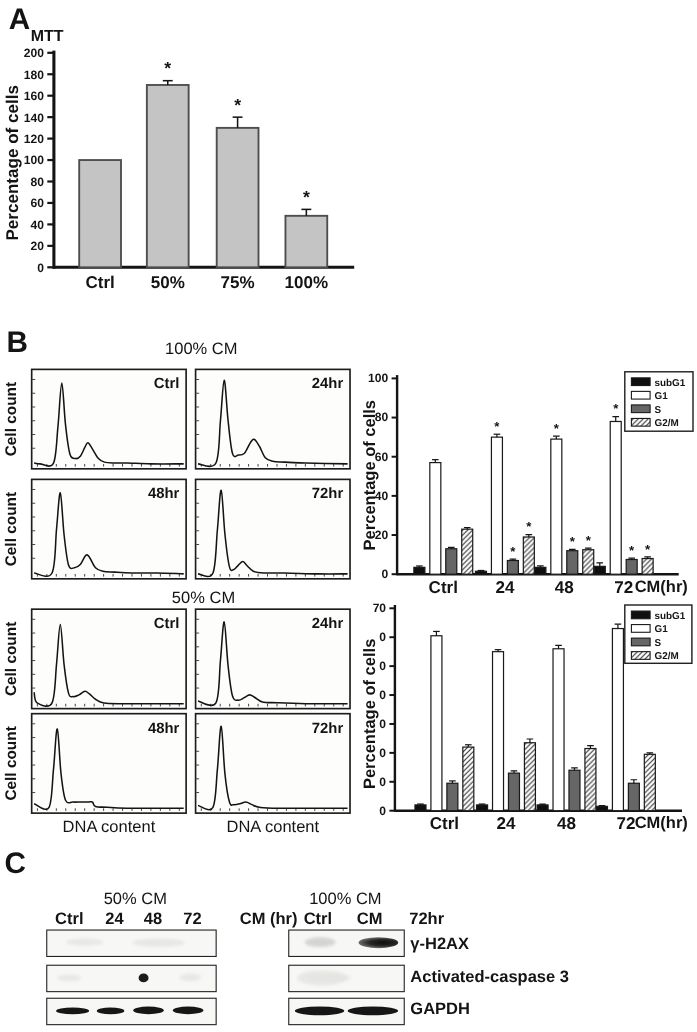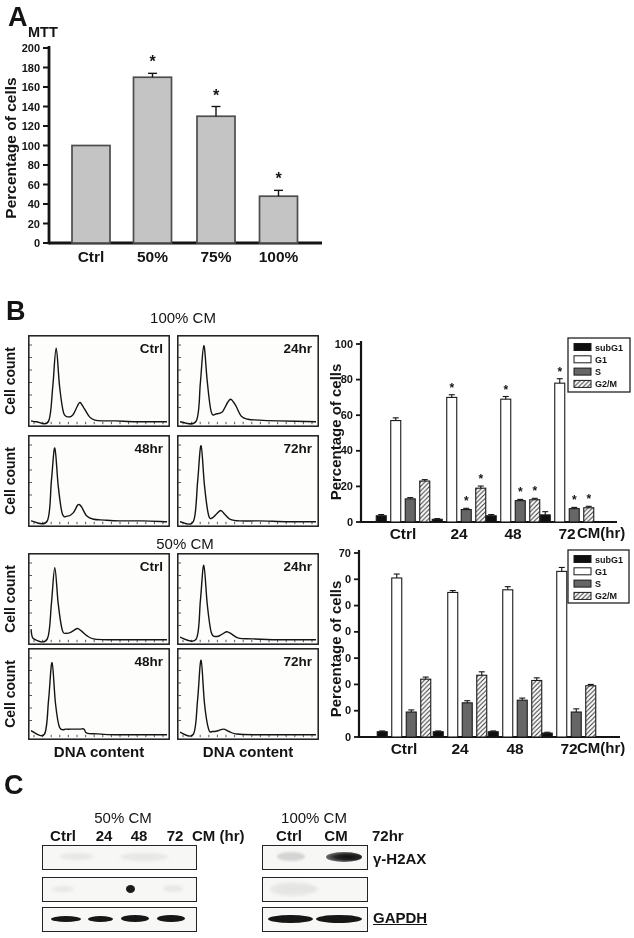--- a/index.html
+++ b/index.html
@@ -2,21 +2,21 @@
 <html><head>
 <meta charset="utf-8">
 <style>
   html,body{margin:0;padding:0;background:#ffffff;}
   #fig{position:relative;width:634px;height:938px;background:#ffffff;
        font-family:"Liberation Sans",sans-serif;color:#141414;overflow:hidden;}
   .panel-letter{position:absolute;font-size:27px;font-weight:700;line-height:1;}
   .sec-title{position:absolute;font-size:15px;font-weight:400;text-align:center;white-space:nowrap;}
   .vlabel{position:absolute;width:18px;height:92px;display:flex;align-items:center;justify-content:center;}
   .vlabel span{transform:rotate(-90deg);white-space:nowrap;font-size:14px;font-weight:700;}
-  .xlabel-hist{position:absolute;font-size:15px;font-weight:700;text-align:center;width:142px;white-space:nowrap;}
+  .xlabel-hist{position:absolute;font-size:15px;font-weight:400;text-align:center;width:142px;white-space:nowrap;}
   .lane-label{position:absolute;font-size:15px;font-weight:700;text-align:center;width:44px;white-space:nowrap;}
   .unit-label{position:absolute;font-size:15px;font-weight:700;white-space:nowrap;}
   .row-label{position:absolute;font-size:15px;font-weight:700;white-space:nowrap;}
   .blot-box{position:absolute;border:1.6px solid #232323;background:#f7f7f6;box-sizing:border-box;}
   .band{position:absolute;}
   .band-strong{background:#161616;border-radius:50%;filter:blur(0.5px);}
   .band-dot{background:#1c1c1c;border-radius:50%;filter:blur(0.4px);}
   .band-faint{background:#cfcfcf;border-radius:50%;filter:blur(1.3px);opacity:.85;}
   .band-ghost{background:#e4e4e2;border-radius:50%;filter:blur(1.6px);opacity:.8;}
   .band-gradient{background:radial-gradient(ellipse at 62% 50%, #0d0d0d 0%, #262626 40%, #6f6f6f 72%, rgba(247,247,246,0) 100%);border-radius:50%;filter:blur(0.5px);}
@@ -45,21 +45,22 @@
       <span>Cell count</span>
     </div>
   <div class="vlabel" style="left:1px;top:648px;">
       <span>Cell count</span>
     </div>
 
   <div class="xlabel-hist" style="left:28px;top:743px;">DNA content</div>
   <div class="xlabel-hist" style="left:177px;top:743px;">DNA content</div>
 
   <div class="row-label" style="left:373px;top:850px;">γ-H2AX</div>
-  <div class="row-label" style="left:373px;top:909px;text-decoration:underline;">GAPDH</div>
+  <div class="row-label" style="left:373px;top:880px;">Activated-caspase 3</div>
+  <div class="row-label" style="left:373px;top:909px;">GAPDH</div>
 
 <svg width="340" height="250" viewBox="0 0 340 250" class="abs" style="left: 0px; top: 22px;">
       <text x="28" y="15" font-size="14.5" font-weight="700" text-anchor="start">MTT</text>
       <text x="16" y="126" font-size="15.5" font-weight="700" text-anchor="middle" transform="rotate(-90 16 126)">Percentage of cells</text>
       <line x1="43" y1="221" x2="49" y2="221" stroke="#141414" stroke-width="2"></line>
       <text x="40" y="225" font-size="11" font-weight="700" text-anchor="end">0</text>
       <line x1="43" y1="201.5" x2="49" y2="201.5" stroke="#141414" stroke-width="2"></line>
       <text x="40" y="205.5" font-size="11" font-weight="700" text-anchor="end">20</text>
       <line x1="43" y1="182" x2="49" y2="182" stroke="#141414" stroke-width="2"></line>
       <text x="40" y="186" font-size="11" font-weight="700" text-anchor="end">40</text>
@@ -506,21 +507,21 @@
       <line x1="1" y1="60" x2="4" y2="60" stroke="#444" stroke-width="0.9"></line>
       <line x1="1" y1="72.5" x2="4" y2="72.5" stroke="#444" stroke-width="0.9"></line>
       <path d="M3.0,84.3C5.3,84.6 13.7,91.5 16.6,85.9C19.5,80.3 19.4,63.0 20.7,50.7C21.9,38.4 22.9,11.5 24.1,12.3C25.2,13.1 26.2,44.0 27.5,55.5C28.7,67.0 30.2,76.4 31.6,81.1C32.9,85.8 34.1,83.2 35.6,83.5C37.2,83.8 39.3,83.1 41.1,82.7C42.9,82.3 44.7,81.0 46.5,81.1C48.3,81.2 49.9,82.7 52.0,83.5C54.0,84.3 54.7,85.4 58.8,85.9C62.8,86.4 63.1,86.6 76.4,86.7C89.8,86.8 128.6,86.7 139.0,86.7" fill="none" stroke="#141414" stroke-width="1.4" stroke-linejoin="round"></path>
       <text x="135" y="18" font-size="13.5" font-weight="700" text-anchor="end">72hr</text>
     </svg>
     <div class="sec-title" style="left: 63px; top: 809px; width: 120px;">50% CM</div>
     <div class="lane-label" style="left: 41px; top: 827px;">Ctrl</div>
     <div class="lane-label" style="left: 82px; top: 827px;">24</div>
     <div class="lane-label" style="left: 117px; top: 827px;">48</div>
     <div class="lane-label" style="left: 153px; top: 827px;">72</div>
-    <div class="unit-label" style="left: 192px; top: 827px;">CM (hr)</div>
+    <div class="unit-label" style="left: 218px; top: 827px;">CM (hr)</div>
     <div class="blot-box" style="left: 42px; top: 845px; width: 155px; height: 25px;">
       <div class="band band-ghost" style="left: 17.4px; top: 7.4px; width: 34px; height: 7px;"></div>
       <div class="band band-ghost" style="left: 77.4px; top: 6.9px; width: 48px; height: 8px;"></div>
     </div>
     <div class="blot-box" style="left: 42px; top: 877px; width: 155px; height: 25px;">
       <div class="band band-ghost" style="left: 9.4px; top: 7.9px; width: 22px; height: 6px;"></div>
       <div class="band band-dot" style="left: 82.9px; top: 6.9px; width: 9px; height: 8px;"></div>
       <div class="band band-ghost" style="left: 120.4px; top: 7.4px; width: 20px; height: 7px;"></div>
     </div>
     <div class="blot-box" style="left: 42px; top: 907px; width: 155px; height: 25px;">

